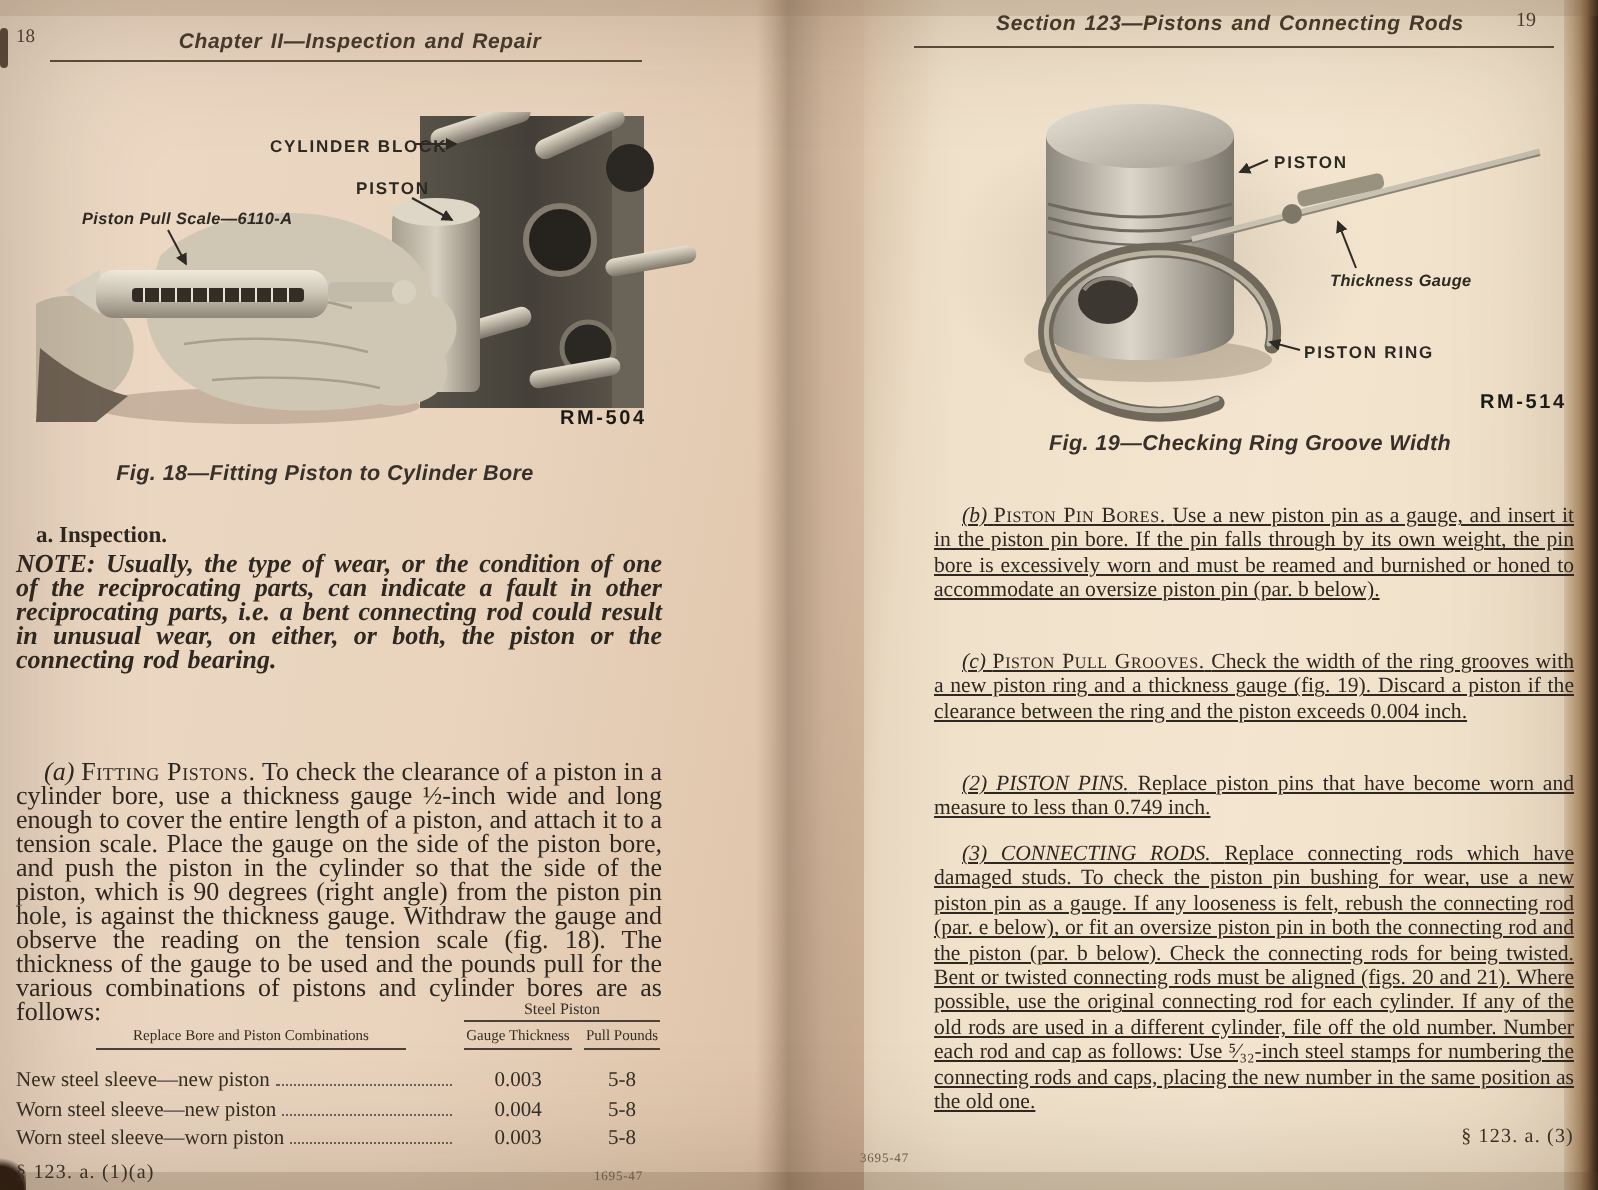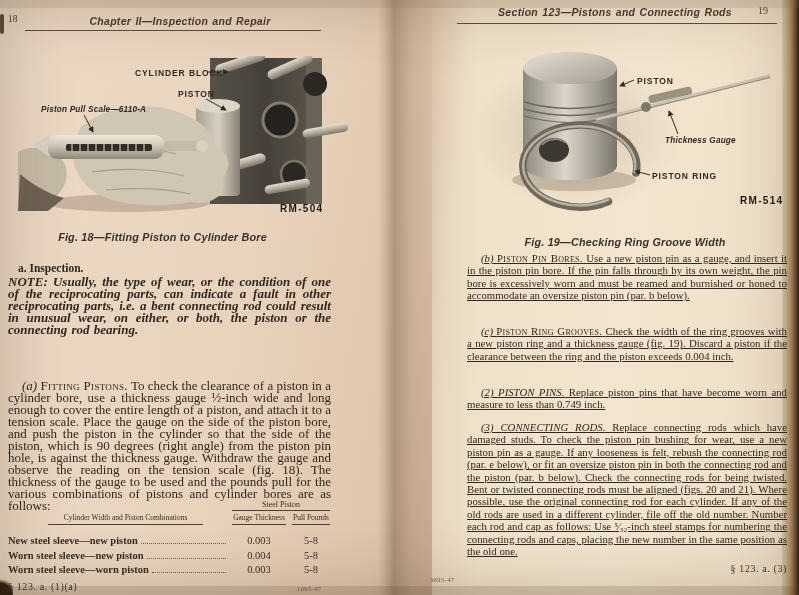--- a/index.html
+++ b/index.html
@@ -62,21 +62,21 @@
   .t-spanner { position:absolute; left:224px; top:0; width:98px; text-align:center;
                font-size:8px; padding-bottom:1px; border-bottom:1px solid #4a4238; }
   .t-combo-head { position:absolute; left:40px; top:14px; width:155px; text-align:center;
                   font-size:7.5px; line-height:8.6px; padding-bottom:1px; border-bottom:1px solid #4a4238; }
   .t-gauge-head { position:absolute; left:224px; top:14px; width:54px; text-align:center;
                   font-size:7.5px; line-height:8.6px; padding-bottom:1px; border-bottom:1px solid #4a4238; }
   .t-pull-head  { position:absolute; left:284px; top:14px; width:38px; text-align:center;
                   font-size:7.5px; line-height:8.6px; padding-bottom:1px; border-bottom:1px solid #4a4238; }
   .t-rows { position:absolute; left:0; top:35px; width:322px; }
   .t-row  { display:flex; align-items:baseline; height:14.5px; font-size:10.5px; }
-  .t-combo { white-space:nowrap;font-weight:bold; }
+  .t-combo { white-space:nowrap; }
   .t-leader { flex:1; border-bottom:1.6px dotted #6b6155; margin:0 6px 3px 3px; }
   .t-gauge { width:54px; text-align:center; }
   .t-gap   { width:6px; }
   .t-pull  { width:38px; text-align:center; }
 </style>
 </head>
 <body>
 
 <div id="book">
 
@@ -184,21 +184,21 @@
 
 
   <div class="body-p col-l indent" style="top:380px;">
     <span class="it">(a)</span>
     <span class="sc">Fitting Pistons.</span>
     <span>To check the clearance of a piston in a cylinder bore, use a thickness gauge ½-inch wide and long enough to cover the entire length of a piston, and attach it to a tension scale. Place the gauge on the side of the piston bore, and push the piston in the cylinder so that the side of the piston, which is 90 degrees (right angle) from the piston pin hole, is against the thickness gauge. Withdraw the gauge and observe the reading on the tension scale (fig. 18). The thickness of the gauge to be used and the pounds pull for the various combinations of pistons and cylinder bores are as follows:</span>
   </div>
 
   <div class="lp-table">
     <div class="t-spanner">Steel Piston</div>
-    <div class="t-combo-head">Cylinder Width and Piston Combinations</div>
+    <div class="t-combo-head">Replace Bore and Piston Combinations</div>
     <div class="t-gauge-head">Gauge Thickness</div>
     <div class="t-pull-head">Pull Pounds</div>
     <div class="t-rows">
       <div class="t-row">
         <span class="t-combo">New steel sleeve—new piston</span>
         <span class="t-leader"></span>
         <span class="t-gauge">0.003</span>
         <span class="t-gap"></span>
         <span class="t-pull">5-8</span>
       </div>
@@ -269,31 +269,31 @@
     </g>
     <text x="169" y="36" class="lblU">PISTON</text>
     <line class="leader-line" x1="166" y1="32" x2="152" y2="38" marker-end="url(#arrB)"></line>
     <text x="197" y="95" class="lblI">Thickness Gauge</text>
     <line class="leader-line" x1="210" y1="86" x2="201" y2="63" marker-end="url(#arrB)"></line>
     <text x="184" y="131" class="lblU">PISTON RING</text>
     <line class="leader-line" x1="182" y1="127" x2="167" y2="123" marker-end="url(#arrB)"></line>
     <text x="272" y="156" class="lblID">RM-514</text>
   </svg>
 
-  <div class="fig-caption" style="left:480px; top:216px; width:290px;margin-top:20px;">Fig. 19—Checking Ring Groove Width</div>
+  <div class="fig-caption" style="left:480px; top:216px; width:290px;">Fig. 19—Checking Ring Groove Width</div>
 
   <div class="body-p col-r indent" style="top:252px;">
     <span class="it">(b)</span>
     <span class="sc">Piston Pin Bores.</span>
     <span>Use a new piston pin as a gauge, and insert it in the piston pin bore. If the pin falls through by its own weight, the pin bore is excessively worn and must be reamed and burnished or honed to accommodate an oversize piston pin (par. b below).</span>
   </div>
 
   <div class="body-p col-r indent" style="top:325px;">
     <span class="it">(c)</span>
-    <span class="sc">Piston Ring Grooves.</span>
+    <span class="sc">Piston Pull Grooves.</span>
     <span>Check the width of the ring grooves with a new piston ring and a thickness gauge (fig. 19). Discard a piston if the clearance between the ring and the piston exceeds 0.004 inch.</span>
   </div>
 
   <div class="body-p col-r indent" style="top:386px;">
     <span class="it">(2) PISTON PINS.</span>
     <span>Replace piston pins that have become worn and measure to less than 0.749 inch.</span>
   </div>
 
   <div class="body-p col-r indent" style="top:421px;">
     <span class="it">(3) CONNECTING RODS.</span>

